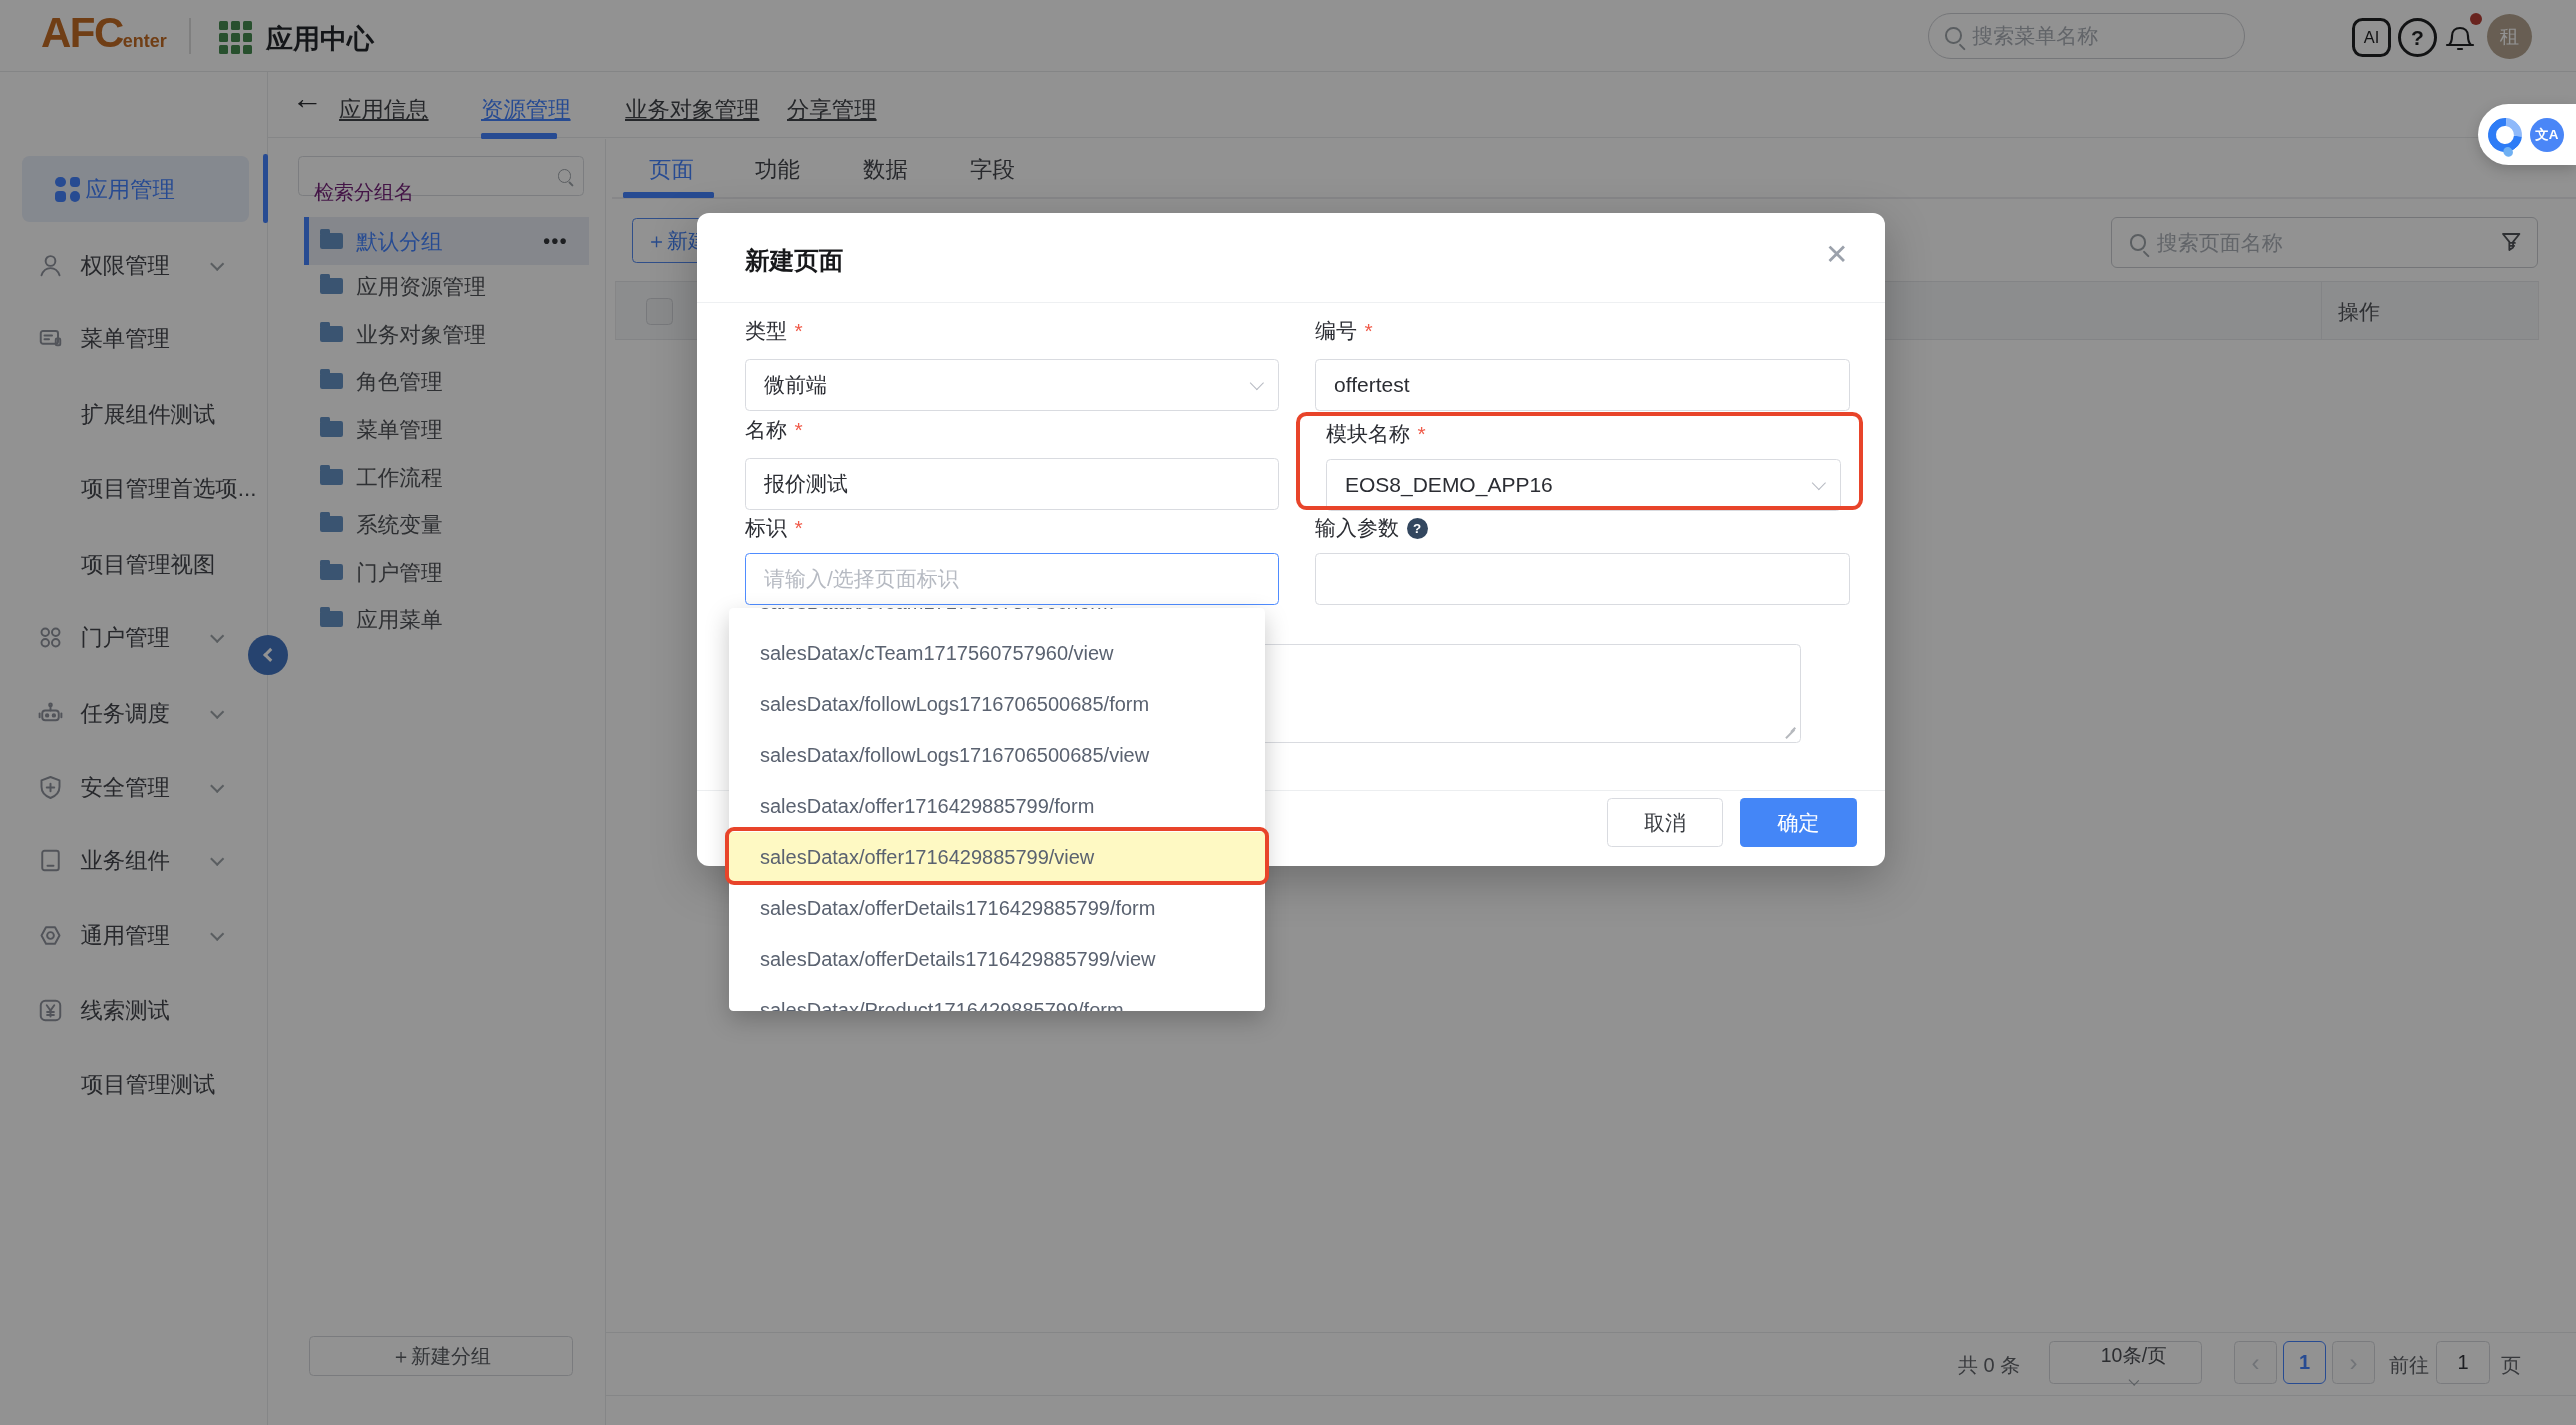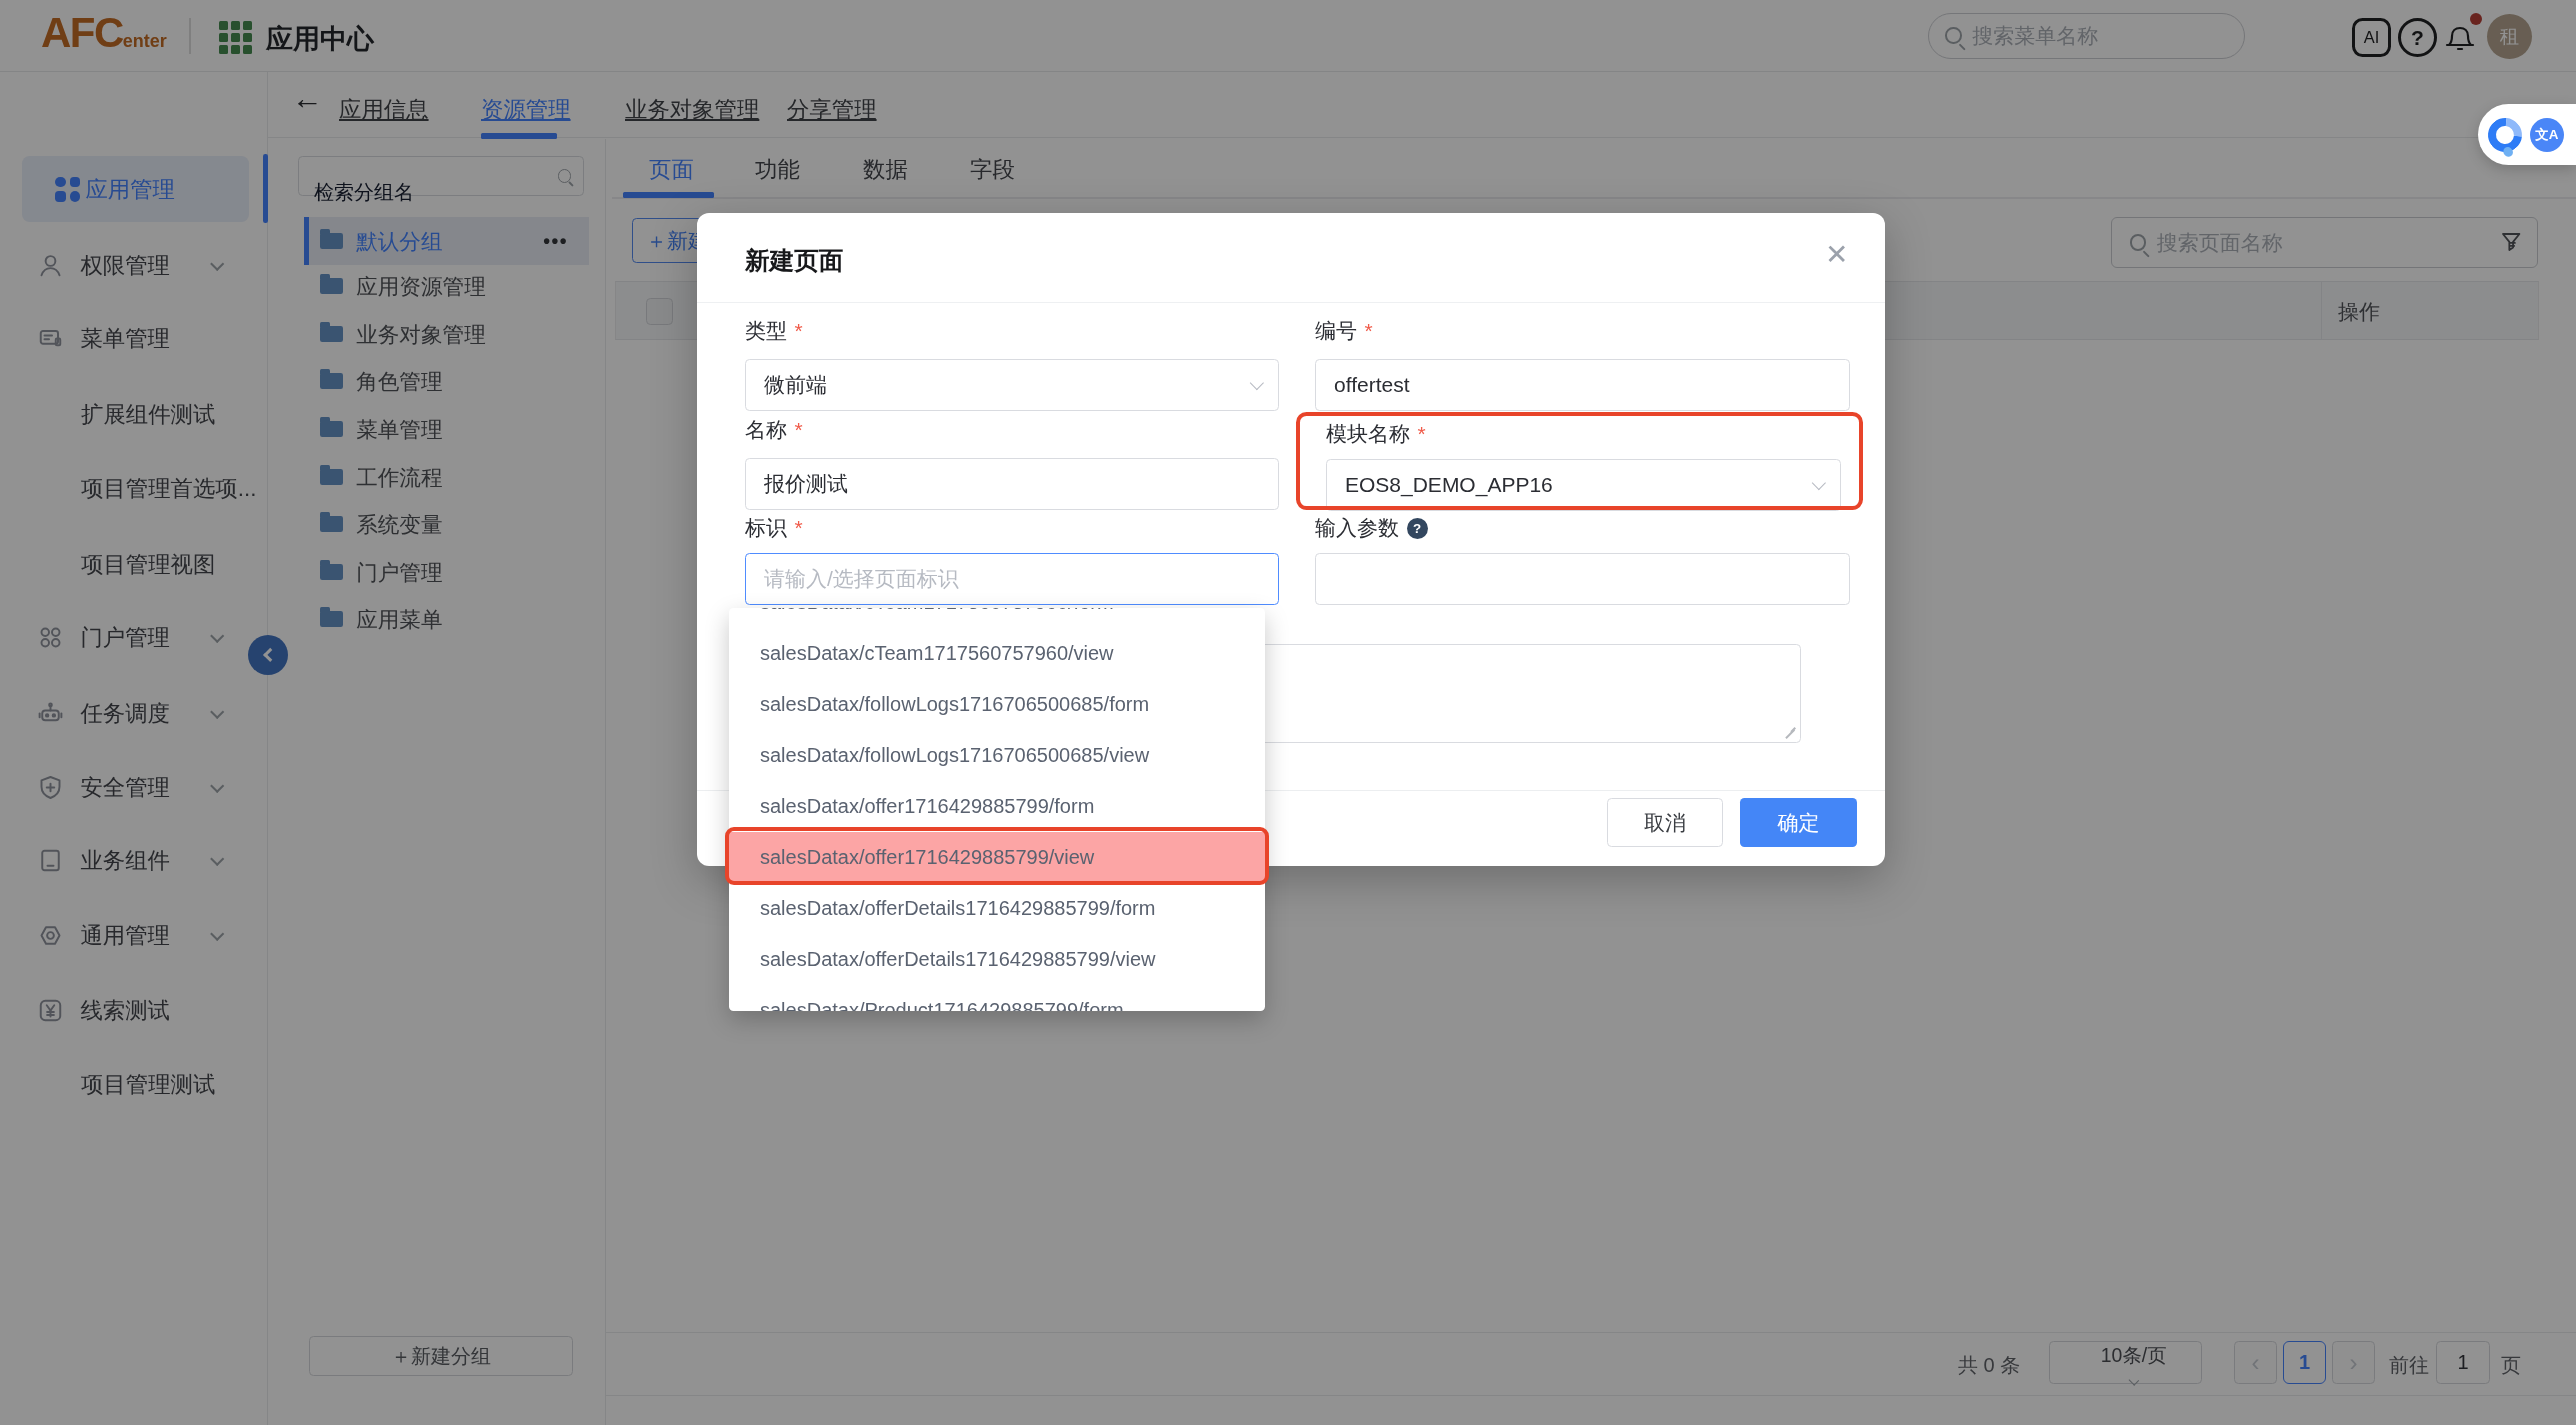--- a/index.html
+++ b/index.html
@@ -44,21 +44,21 @@
   
   .appbar { left:268px; top:72px; width:2308px; height:66px; background:#fff; border-bottom:0.7px solid #e8eaec; }
   .back { left:292px; top:81px; font-size:31px; color:#23262b; }
   .atab { top:94px; font-size:22.4px; color:#3a3d42;text-decoration:underline; }
   .atab.on { color:#3d7eff; }
   .atab-line { left:481px; top:133px; width:76px; height:6px; background:#3d7eff; border-radius:1.5px; }
 
   
   .gpanel { left:268px; top:139px; width:338px; height:1287px; background:#fff; border-right:0.7px solid #e7e9eb; }
   .gsearch { left:298px; top:156px; width:286px; height:40px; border:0.7px solid #d7d9de; border-radius:4.5px; display:flex; align-items:center; padding:0 12px 0 15px; }
-  .gsearch .ph { font-size:20px; color:#0f172a; flex:1;margin-top:32px; }
+  .gsearch .ph { font-size:20px; color:#701a75; flex:1;margin-top:32px; }
   .gsearch .mag { width:13.4px; height:13.4px; border-width:1.9px; }
   .gsearch .mag::after { width:1.9px; height:6px; left:11.2px; top:11.2px; }
   .grow { left:304px; width:285px; height:48px; display:flex; align-items:center; padding-left:16.4px; gap:13.4px; }
   .grow .lbl { font-size:21.6px; color:#4a4d52; }
   .grow.sel { background:#e7ecf4; }
   .grow.sel .lbl { color:#3d7eff; }
   .gbar { left:304px; top:217px; width:4.5px; height:48px; background:#3d7eff; }
   .folder { width:22.4px; height:16.4px; background:#5f8fc4; border-radius:1.5px 2.2px 2.2px 2.2px; position:relative; flex:none; }
   .folder::before { content:''; position:absolute; top:-3.7px; left:0; width:9.7px; height:4.5px; background:#5f8fc4; border-radius:1.5px 1.5px 0 0; }
   .gmore { position:absolute; right:21px; font-size:19.4px; font-weight:700; letter-spacing:1.5px; color:#2c2f33; }
@@ -104,21 +104,21 @@
   .resize-h { position:absolute; right:4.5px; bottom:4.5px; width:13.4px; height:13.4px; }
   .resize-h i { position:absolute; background:#b5b8bd; height:1.5px; transform:rotate(-45deg); }
   .m-ftr-div { left:0; top:577px; width:1188px; height:0.7px; background:#eceef0; position:absolute; }
   .btn-cancel { left:910px; top:585px; width:116px; height:49px; border:0.7px solid #d9dbe0; border-radius:4.5px; position:absolute; display:flex; align-items:center; justify-content:center; font-size:21px; color:#3a3d42; background:#fff; }
   .btn-ok { left:1043px; top:585px; width:117px; height:49px; border-radius:4.5px; position:absolute; display:flex; align-items:center; justify-content:center; font-size:21px; color:#fff; background:#4486f7; }
 
   
   .dropdown { left:729px; top:608px; width:536px; height:403px; background:#fff; border-radius:4.5px; box-shadow:0 9px 25px rgba(0,0,0,.22); z-index:60; overflow:hidden; }
   .dd-list { margin-top:-31px; }
   .dd-item { height:51px; line-height:51px; padding-left:31px; font-size:20px; color:#5a6270; white-space:nowrap; }
-  .dd-item.sel { background:#fca5a5; }
+  .dd-item.sel { background:#fef9c3; }
 
   
   .red-box { position:absolute; border:4.5px solid #e8442a; z-index:70; pointer-events:none; }
   .red-module { left:1296px; top:412px; width:567px; height:98px; border-radius:10.4px; }
   .red-option { left:725px; top:827px; width:544px; height:58px; border-radius:9px; }
 
   
   .ext-pill { left:2478px; top:104px; width:98px; height:61px; background:#fff; border-radius:31px 0 0 31px; z-index:80; box-shadow:0 4.5px 13.4px rgba(0,0,0,.18); display:flex; align-items:center; padding-left:9.7px; gap:8.2px; }
   .ext-logo { width:34px; height:34px; border-radius:50%; border:8.2px solid #2e7cf6; border-right-color:#8fb9fa; transform:rotate(-40deg); position:relative; flex:none; }
   .ext-logo::after { content:''; position:absolute; width:9.7px; height:9.7px; background:#6fb0f3; border-radius:50%; left:-4.5px; top:19.4px; }

